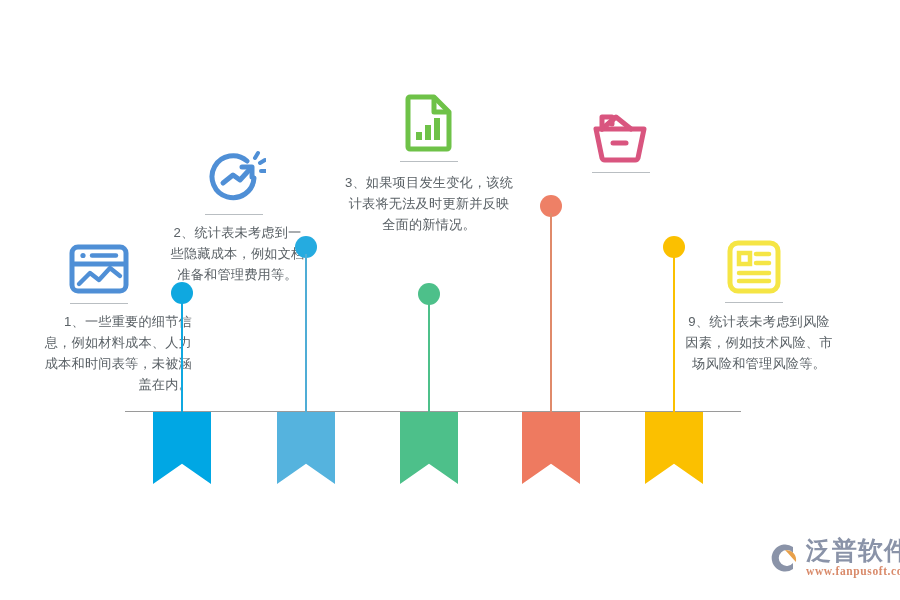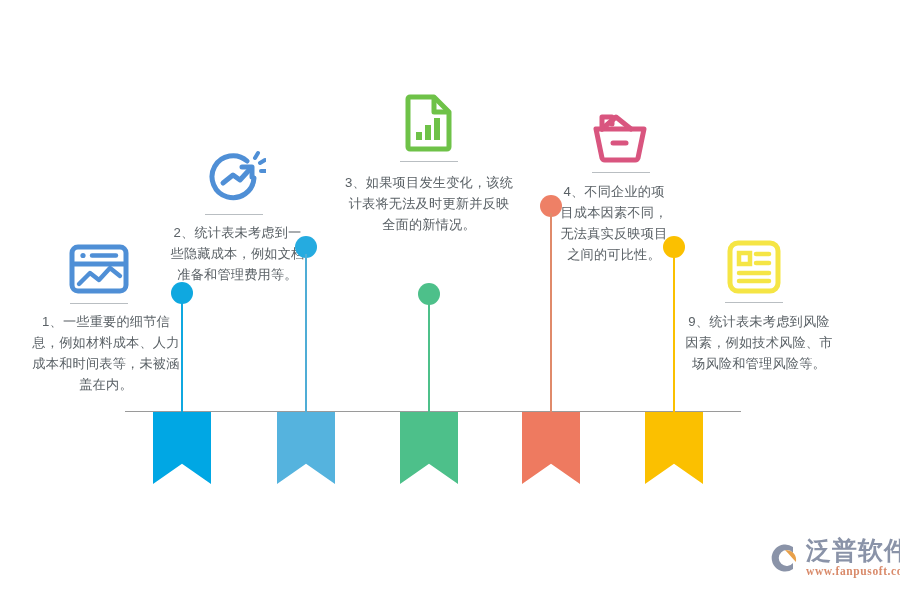--- a/index.html
+++ b/index.html
@@ -51,21 +51,21 @@
   <div class="icon" style="left:68px;top:243px;width:62px;height:52px;">
     <svg width="62" height="52" viewBox="0 0 62 52">
       <rect x="4" y="4" width="54" height="44" rx="6" ry="6" fill="none" stroke="#4F8FD6" stroke-width="5"></rect>
       <line x1="4" y1="21" x2="58" y2="21" stroke="#4F8FD6" stroke-width="5"></line>
       <circle cx="15" cy="12.5" r="2.6" fill="#4F8FD6"></circle>
       <line x1="24" y1="12.5" x2="48" y2="12.5" stroke="#4F8FD6" stroke-width="4.4" stroke-linecap="round"></line>
       <polyline points="11,41 22,30 31,37 42,25 52,33" fill="none" stroke="#4F8FD6" stroke-width="4.4" stroke-linecap="round" stroke-linejoin="round"></polyline>
     </svg>
   </div>
   <div class="rule" style="left:70px;top:303px;width:58px;"></div>
-  <div class="txt" style="left:32px;top:311px;width:148px;">1、一些重要的细节信息，例如材料成本、人力成本和时间表等，未被涵盖在内。</div>
+  <div class="txt" style="left:44px;top:311px;width:148px;text-align:right;">1、一些重要的细节信息，例如材料成本、人力成本和时间表等，未被涵盖在内。</div>
   <div class="dot" style="left:171px;top:282px;background:#0FA8E0;"></div>
   <div class="stem" style="left:181px;top:300px;height:112px;background:#0FA8E0;"></div>
   <div class="ribbon" style="left:153px;top:412px;background:#00A7E4;"></div>
 
   <div class="icon" style="left:206px;top:150px;width:60px;height:56px;">
     <svg width="60" height="56" viewBox="0 0 60 56">
       <path d="M41 11 A21 21 0 1 0 48 28" fill="none" stroke="#4F8FD6" stroke-width="5" stroke-linecap="round"></path>
       <path d="M17 33 L27 25 L34 30 L45 18" fill="none" stroke="#4F8FD6" stroke-width="5" stroke-linecap="round" stroke-linejoin="round"></path>
       <polyline points="36,17 46,17 46,27" fill="none" stroke="#4F8FD6" stroke-width="5" stroke-linecap="round" stroke-linejoin="round"></polyline>
       <line x1="49" y1="8" x2="52" y2="3" stroke="#4F8FD6" stroke-width="4" stroke-linecap="round"></line>
@@ -96,21 +96,20 @@
 
   <div class="icon" style="left:590px;top:112px;width:60px;height:52px;">
     <svg width="60" height="52" viewBox="0 0 60 52">
       <path d="M6 17 H54 L48 46 A3 3 0 0 1 45 48 H15 A3 3 0 0 1 12 46 Z" fill="none" stroke="#D9557F" stroke-width="5" stroke-linejoin="round"></path>
       <path d="M12 17 L26 5 L41 17" fill="none" stroke="#D9557F" stroke-width="5" stroke-linejoin="round" stroke-linecap="round"></path>
       <path d="M12 17 V5 H22 V12" fill="none" stroke="#D9557F" stroke-width="5" stroke-linejoin="round" stroke-linecap="round"></path>
       <line x1="23" y1="31" x2="36" y2="31" stroke="#D9557F" stroke-width="5" stroke-linecap="round"></line>
     </svg>
   </div>
   <div class="rule" style="left:592px;top:172px;width:58px;"></div>
-  <div class="txt" style="left:560px;top:181px;width:108px;">4、不同企业的项目成本因素不同，无法真实反映项目之间的可比性。</div>
   <div class="dot" style="left:540px;top:195px;background:#EE8066;"></div>
   <div class="stem" style="left:550px;top:213px;height:199px;background:#E08A6A;"></div>
   <div class="ribbon" style="left:522px;top:412px;background:#EE7A60;"></div>
 
   <div class="icon" style="left:726px;top:240px;width:56px;height:54px;">
     <svg width="56" height="54" viewBox="0 0 56 54">
       <rect x="4" y="3" width="48" height="48" rx="8" ry="8" fill="none" stroke="#F5E545" stroke-width="5"></rect>
       <rect x="13" y="13" width="11" height="11" fill="none" stroke="#F5E545" stroke-width="4.5"></rect>
       <line x1="30" y1="14" x2="43" y2="14" stroke="#F5E545" stroke-width="4.5" stroke-linecap="round"></line>
       <line x1="30" y1="23" x2="43" y2="23" stroke="#F5E545" stroke-width="4.5" stroke-linecap="round"></line>

